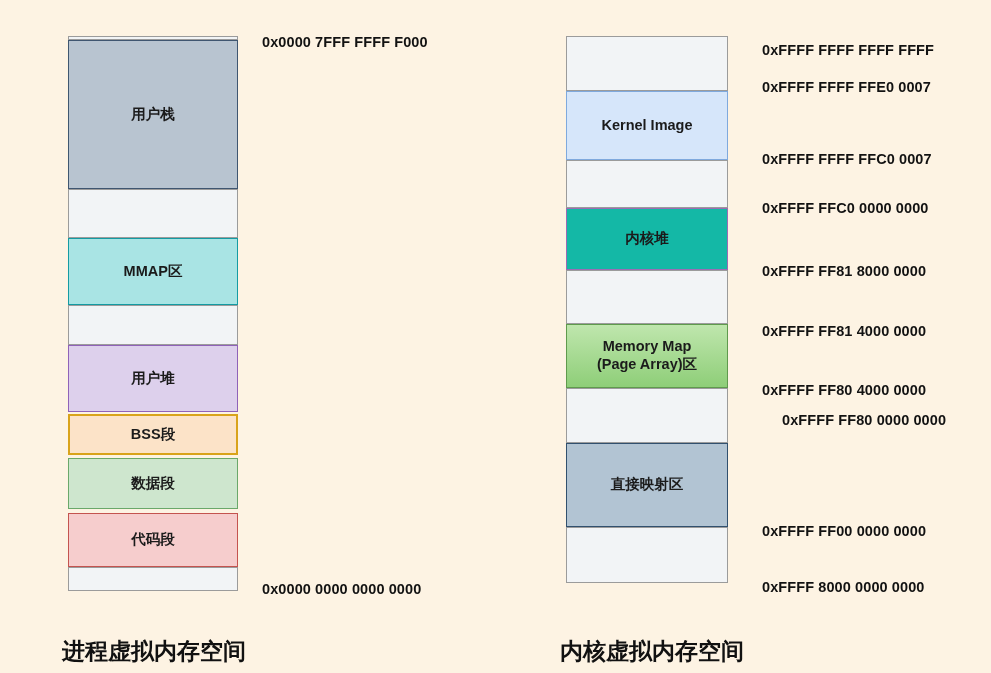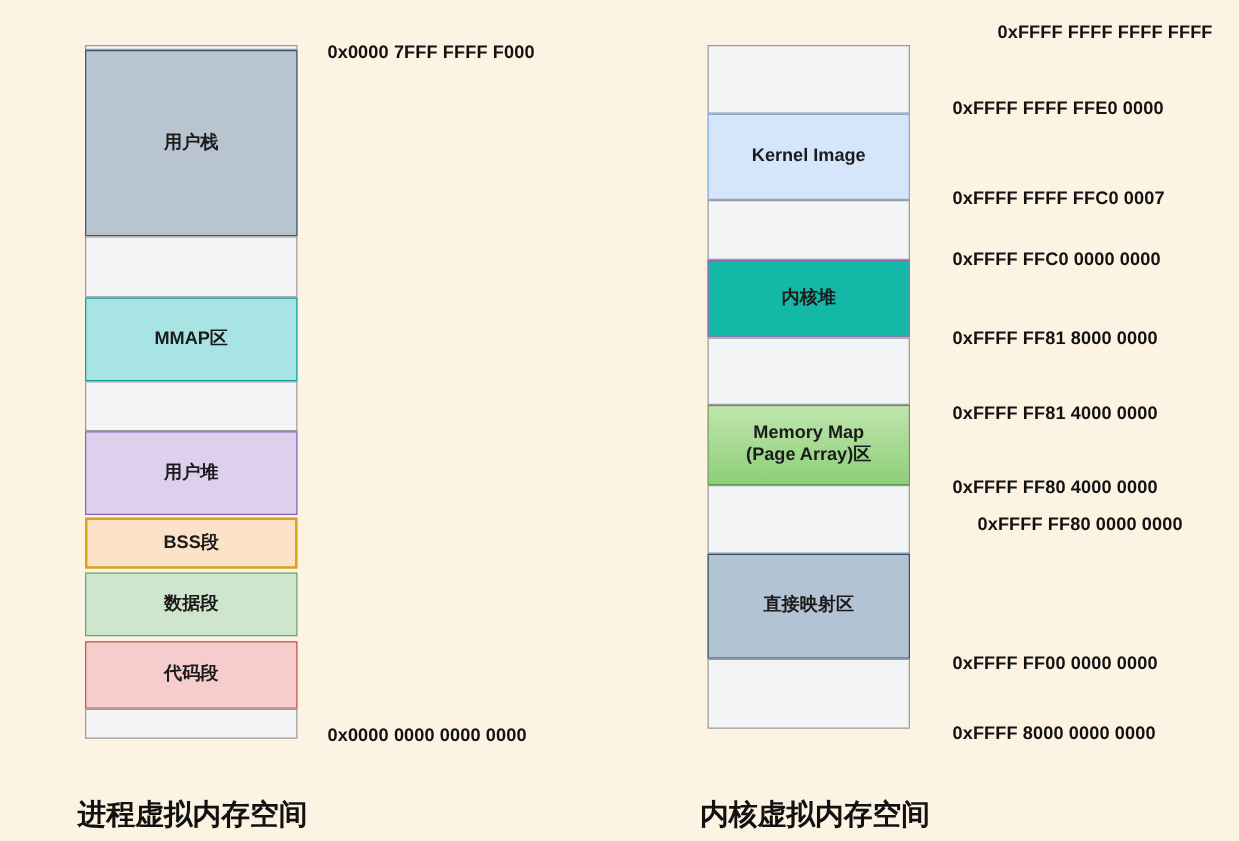--- a/index.html
+++ b/index.html
@@ -131,22 +131,22 @@
       <div class="block b-mmap2" style="top: 288px; height: 64px;">
         <span class="lbl">Memory Map<br>(Page Array)区</span>
       </div>
       <div class="block empty" style="top: 352px; height: 55px;"></div>
       <div class="block b-direct" style="top: 407px; height: 84px;">
         <span class="lbl">直接映射区</span>
       </div>
       <div class="block empty" style="top: 491px; height: 56px;"></div>
     </div>
   <div id="right-addrs">
-      <div class="addr addr-right" style="top: 18px; margin-left: 36px;">0xFFFF FFFF FFFF FFFF</div>
-      <div class="addr addr-right" style="top: 79px;">0xFFFF FFFF FFE0 0000</div>
+      <div class="addr addr-right" style="top: 42px;">0xFFFF FFFF FFFF FFFF</div>
+      <div class="addr addr-right" style="top: 79px;">0xFFFF FFFF FFE0 0007</div>
       <div class="addr addr-right" style="top: 151px;">0xFFFF FFFF FFC0 0007</div>
       <div class="addr addr-right" style="top: 200px;">0xFFFF FFC0 0000 0000</div>
       <div class="addr addr-right" style="top: 263px;">0xFFFF FF81 8000 0000</div>
       <div class="addr addr-right" style="top: 323px;">0xFFFF FF81 4000 0000</div>
       <div class="addr addr-right" style="top: 382px;">0xFFFF FF80 4000 0000</div>
       <div class="addr addr-right" style="top: 412px; margin-left: 20px;">0xFFFF FF80 0000 0000</div>
       <div class="addr addr-right" style="top: 523px;">0xFFFF FF00 0000 0000</div>
       <div class="addr addr-right" style="top: 579px;">0xFFFF 8000 0000 0000</div>
     </div>
   <div class="caption cap-right">内核虚拟内存空间</div>

